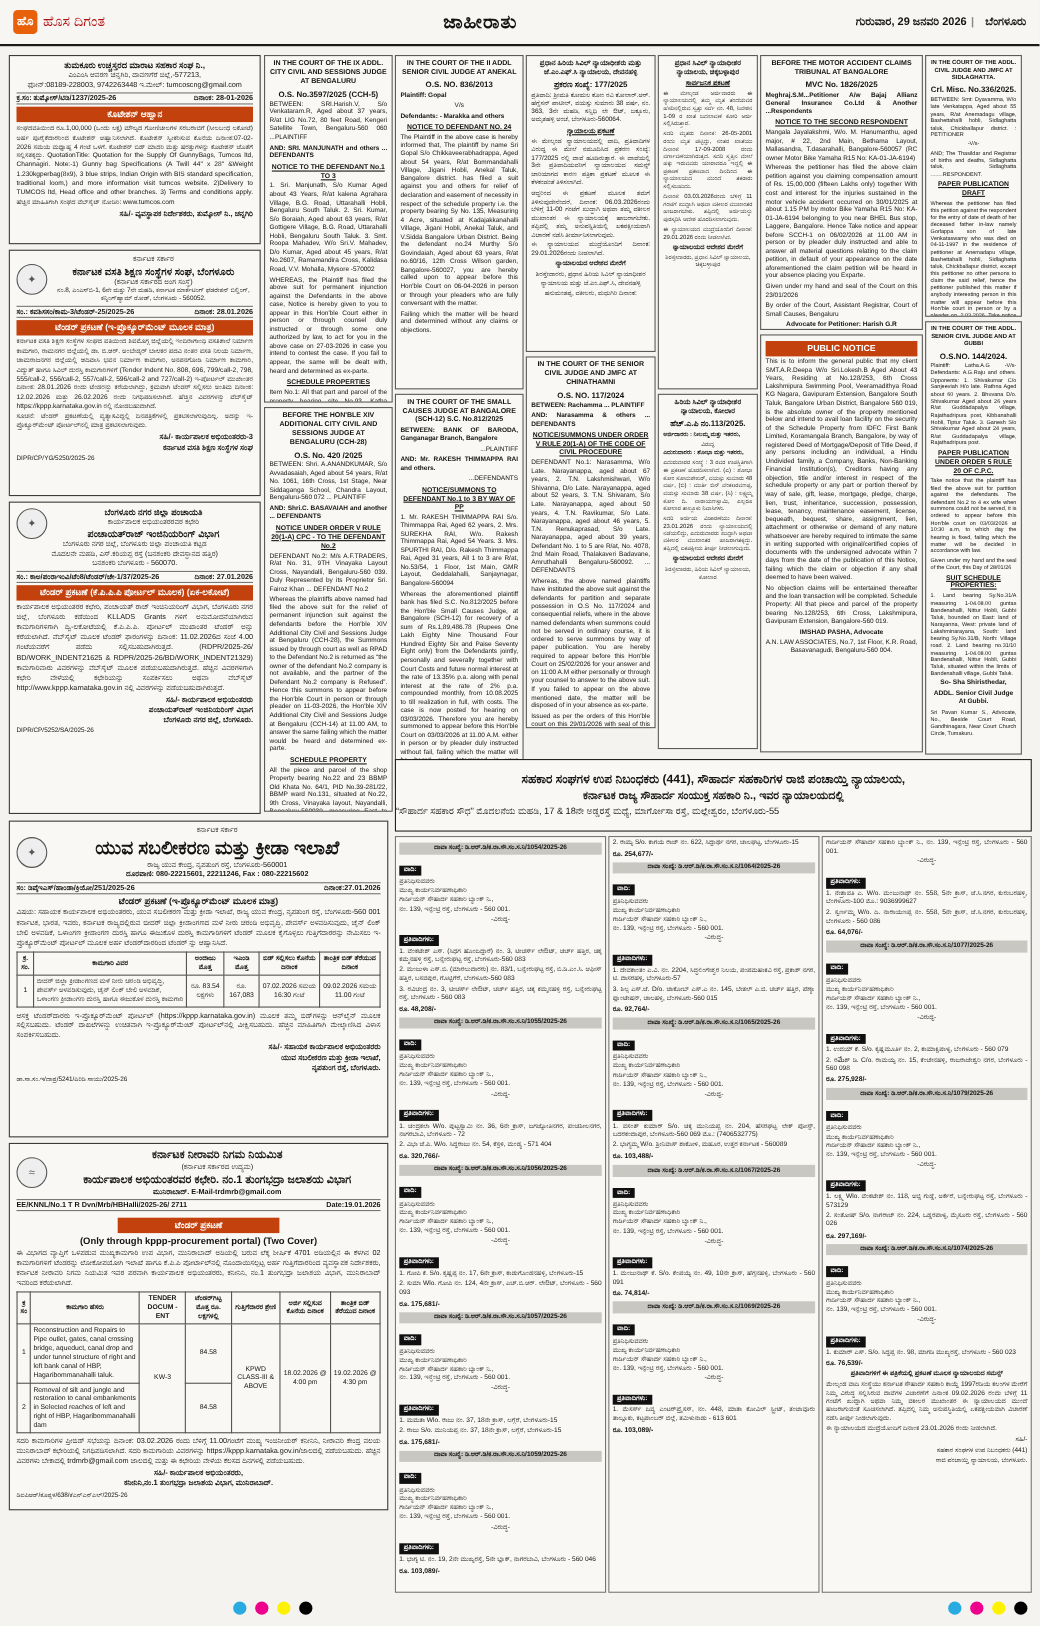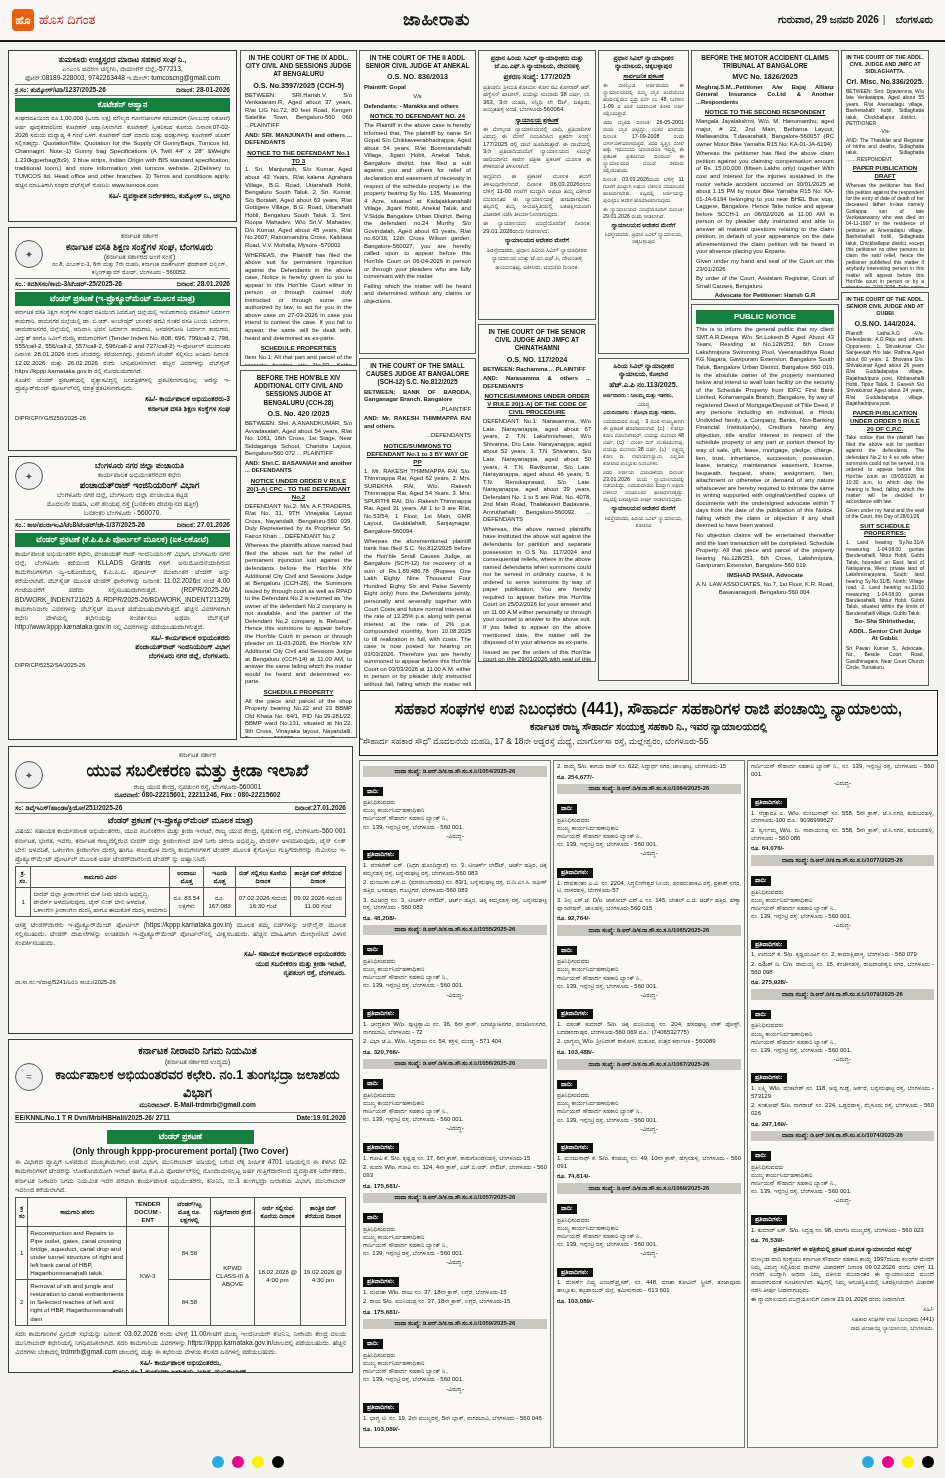--- a/index.html
+++ b/index.html
@@ -34,38 +34,38 @@
   .c3 div.notice:first-of-type{height:304px}
   .c3 div.notice:last-of-type{height:356px}
   .c4 div.notice:first-of-type{height:270px}
   .c4 div.notice:last-of-type{height:338px}
   .c5 div.notice:first-of-type{height:304px}
   .c5 div.notice:last-of-type{height:323px}
   .c6 div.notice:first-of-type{height:250px}
   .c6 div.notice:last-of-type{height:380px}
   .c7 div.notice:first-of-type{height:238px}
   .c7 div.notice:last-of-type{height:394px}
-  .banner{background:#15803d;color:#fff;text-align:center;font-weight:bold;padding:2px 1px;font-size:8px;margin:2px 0}
+  .banner{background:#c2410c;color:#fff;text-align:center;font-weight:bold;padding:2px 1px;font-size:8px;margin:2px 0}
   
   .lbox{border:1.5px solid #3b3b3b;background:#f9f8f4;padding:4px 6px;margin-bottom:5px;overflow:hidden;box-sizing:border-box}
   .lb-top{text-align:center;font-size:7.6px;font-weight:bold;line-height:1.35}
   .lb-sm{text-align:center;font-size:6.6px;line-height:1.3}
   .refline{display:flex;justify-content:space-between;font-size:6.6px;font-weight:bold;border-top:1px solid #777;border-bottom:1px solid #777;padding:1px 0;margin:2px 0}
   .bodytext{font-size:6.6px;text-align:justify;line-height:1.38}
   .sig{font-size:6.8px;font-weight:bold;text-align:right;line-height:1.35;margin-top:2px}
   .tiny-ref{font-size:5.8px;margin-top:2px}
   .seal{width:26px;height:26px;border:1.5px solid #555;border-radius:50%;display:flex;align-items:center;justify-content:center;font-size:10px;color:#555;background:#eee;flex:0 0 auto}
   .lb-head{display:flex;gap:6px;align-items:center}
   .lb-head .mid{flex:1}
   table.ten{width:100%;border-collapse:collapse;margin:3px 0;font-size:6.2px}
   table.ten th,table.ten td{border:1px solid #555;padding:2px;text-align:center;vertical-align:middle;line-height:1.3}
   table.ten td.desc{text-align:left}
   
   .coop-head{position:absolute;left:359px;top:690px;width:579px;height:66px;border:1.5px solid #222;background:#f9f8f4;box-sizing:border-box;display:flex;flex-direction:column;justify-content:center;gap:3px}
-  .coop-l1{font-weight:bold;text-align:center;font-size:16px}
+  .coop-l1{font-weight:bold;text-align:center;font-size:11px}
   .coop-l2{font-weight:normal;text-align:left;font-size:8.4px}
   .coopcol{position:absolute;top:760px;height:688px;border:1px solid #777;background:#f9f8f4;overflow:hidden;box-sizing:border-box;padding:2px 3px}
   .coopcol .seg{margin-bottom:2px}
   .coopcol .p{font-size:6px}
   .g{background:#c9c7c2;font-weight:bold;text-align:center;font-size:5.9px;padding:1.5px 0;margin:3px 0 2px 0}
   .k{display:inline-block;background:#101010;color:#fff;font-weight:bold;font-size:6px;padding:1px 4px;margin:1px 0}
   .pl{white-space:pre-line;font-size:6px;line-height:1.35}
   .vs{text-align:center;font-size:6px}
   .amt{font-weight:bold;font-size:6.2px}
   
@@ -185,21 +185,21 @@
     <div class="sig"><span>ಸಹಿ/- ಸಹಾಯಕ ಕಾರ್ಯಪಾಲಕ ಅಭಿಯಂತರರು</span><br><span>ಯುವ ಸಬಲೀಕರಣ ಮತ್ತು ಕ್ರೀಡಾ ಇಲಾಖೆ,</span><br><span>ನೃಪತುಂಗ ರಸ್ತೆ, ಬೆಂಗಳೂರು.</span></div>
     <div class="tiny-ref">ಡಾ.ಸಾ.ಸಂ.ಇ/ದಾಪ್ರ/5241/ಪಿರಿಡಿ ಸಾಯು/2025-26</div>
   </div>
 
   <div class="lbox" style="height:334px;margin-top:2px">
     <div class="lb-head">
       <div class="seal">≈</div>
       <div class="mid">
         <div class="lb-top" style="font-size:10px">ಕರ್ನಾಟಕ ನೀರಾವರಿ ನಿಗಮ ನಿಯಮಿತ</div>
         <div class="lb-sm">(ಕರ್ನಾಟಕ ಸರ್ಕಾರದ ಉದ್ಯಮ)</div>
-        <div class="lb-top" style="font-size:13px">ಕಾರ್ಯಪಾಲಕ ಅಭಿಯಂತರವರ ಕಛೇರಿ. ನಂ.1 ತುಂಗಭದ್ರಾ ಜಲಾಶಯ ವಿಭಾಗ</div>
+        <div class="lb-top" style="font-size:10px">ಕಾರ್ಯಪಾಲಕ ಅಭಿಯಂತರವರ ಕಛೇರಿ. ನಂ.1 ತುಂಗಭದ್ರಾ ಜಲಾಶಯ ವಿಭಾಗ</div>
         <div class="lb-sm" style="font-weight:bold">ಮುನಿರಾಬಾದ್. E-Mail-trdmrb@gmail.com</div>
       </div>
     </div>
     <div class="refline">
         <span>EE/KNNL/No.1 T R Dvn/Mrb/HBHalli/2025-26/ 2711</span>
         <span>Date:19.01.2026</span>
       </div>
     <div style="text-align:center">
       <span class="banner" style="display:inline-block;padding:2px 52px">ಟೆಂಡರ್ ಪ್ರಕಟಣೆ</span>
       <div class="lb-top" style="font-size:8.6px">(Only through kppp-procurement portal) (Two Cover)</div>

